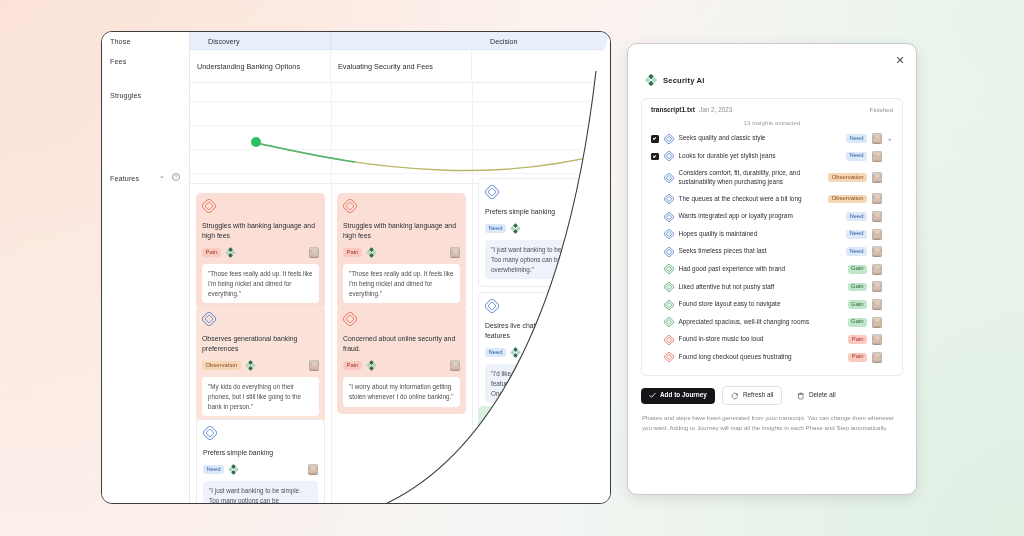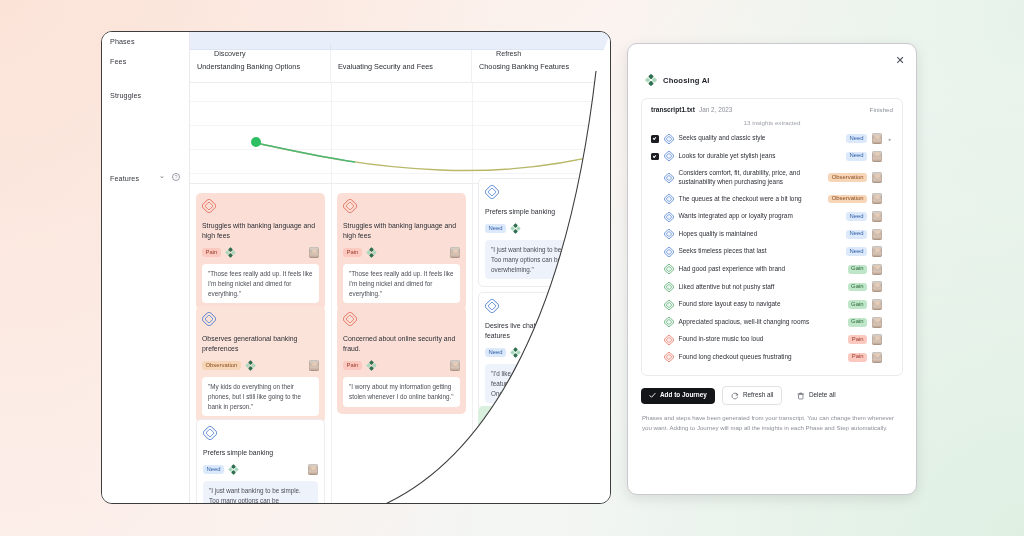--- a/index.html
+++ b/index.html
@@ -32,22 +32,22 @@
   .board-inner { position: relative; width: 100%; height: 100%; }
 
   .row-label-col { position:absolute; left:0; top:0; width:88px; height:100%;
     border-right:1px solid #e9e9ec; background:#fff; z-index:3;}
   .rowlabel { position:absolute; left:8px; font-size:7.2px; color:#33363d; letter-spacing:.1px;}
 
   .hdr-band { position:absolute; left:88px; top:0; right:0; height:18px;
      background:#e8effb; border-bottom:1px solid #dde5f3; }
   .hdr-left-cell { position:absolute; left:0; top:0; width:88px; height:18px;
      background:#eef2fa; border-bottom:1px solid #dde5f3; border-right:1px solid #dde5f3;}
-  .phase-cell { position:absolute; top:12px; height:18px; font-size:7.2px; color:#30333a;
-     display:flex; align-items:center; padding-left:24px; border-right:1px solid #dde5f3;}
+  .phase-cell { position:absolute; top:0; height:18px; font-size:7.2px; color:#30333a;
+     display:flex; align-items:center; padding-left:18px; border-right:1px solid #dde5f3;}
   .steps-band { position:absolute; left:88px; top:18px; right:0; height:33px;
      border-bottom:1px solid #ededf0;}
   .step-cell { position:absolute; top:0; height:33px; font-size:7.3px; color:#2c2f36;
      display:flex; align-items:center; padding-left:7px; border-right:1px solid #f0f0f2;}
   .exp-band { position:absolute; left:88px; top:51px; right:0; height:101px;
      border-bottom:1px solid #ededf0; }
   .exp-gridline { position:absolute; left:0; right:0; height:1px; background:#f4f4f6; }
   .exp-vline { position:absolute; top:0; bottom:0; width:1px; background:#f2f2f4;}
 
   .insights-area { position:absolute; left:88px; top:152px; right:0; bottom:0; }
@@ -137,44 +137,41 @@
 
 <div id="bg-gradient"></div>
 
 <div id="board">
   <div class="board-inner">
 
     <div class="hdr-left-cell"></div>
     <div class="hdr-band"></div>
 
     <div class="row-label-col">
-      <div class="rowlabel" style="top:5px">Phases</div>
+      <div class="rowlabel" style="top:5px">Those</div>
       <div class="rowlabel" style="top:25px">Fees</div>
       <div class="rowlabel" style="top:59px">Struggles</div>
       <div class="rowlabel" style="top:142px">Features</div>
       <div style="position:absolute;left:57px;top:140px;font-size:7px;color:#6b6f78;cursor:pointer">⌄</div>
       <div style="position:absolute;left:70px;top:141px;width:8px;height:8px;border:1px solid #9a9ea7;border-radius:50%;color:#9a9ea7;font-size:5.5px;text-align:center;line-height:7px;cursor:pointer">?</div>
     </div>
 
     <div class="phase-cell" style="left:88px;width:141px">
       <span>Discovery</span>
     </div>
     <div class="phase-cell" style="left:370px;width:140px;border-right:none">
-      <span>Refresh</span>
+      <span>Decision</span>
     </div>
 
     <div class="steps-band">
       <div class="step-cell" style="left:0;width:141px">
         <span>Understanding Banking Options</span>
       </div>
       <div class="step-cell" style="left:141px;width:141px">
         <span>Evaluating Security and Fees</span>
-      </div>
-      <div class="step-cell" style="left:282px;width:140px;border-right:none">
-        <span>Choosing Banking Features</span>
       </div>
     </div>
 
     <div class="exp-band">
       <div class="exp-gridline" style="top:18px"></div>
       <div class="exp-gridline" style="top:42px"></div>
       <div class="exp-gridline" style="top:66px"></div>
       <div class="exp-gridline" style="top:90px"></div>
       <div class="exp-vline" style="left:141px"></div>
       <div class="exp-vline" style="left:282px"></div>
@@ -385,21 +382,21 @@
 
   <div class="dlg-title-row">
     <svg class="journey-logo" viewBox="0 0 20 20">
       <g transform="rotate(45 10 10)">
         <rect x="2.6" y="2.6" width="6.8" height="6.8" rx="1.8" fill="#2f6f4f"></rect>
         <rect x="10.6" y="2.6" width="6.8" height="6.8" rx="1.8" fill="#a8d8bd"></rect>
         <rect x="2.6" y="10.6" width="6.8" height="6.8" rx="1.8" fill="#a8d8bd"></rect>
         <rect x="10.6" y="10.6" width="6.8" height="6.8" rx="1.8" fill="#2f6f4f"></rect>
       </g>
     </svg>
-    <span class="dlg-title">Choosing AI</span>
+    <span class="dlg-title">Security AI</span>
   </div>
 
   <div class="tr-card">
     <div class="tr-head">
       <span class="tr-name">transcript1.txt</span>
       <span class="tr-date">Jan 2, 2023</span>
       <span class="tr-status">Finished</span>
     </div>
     <div class="tr-count">13 insights extracted</div>
 

